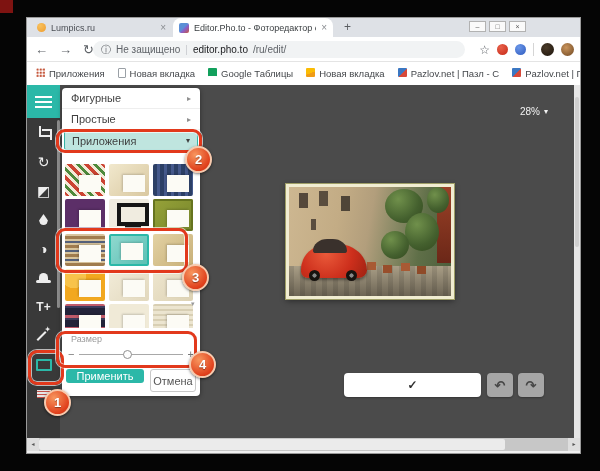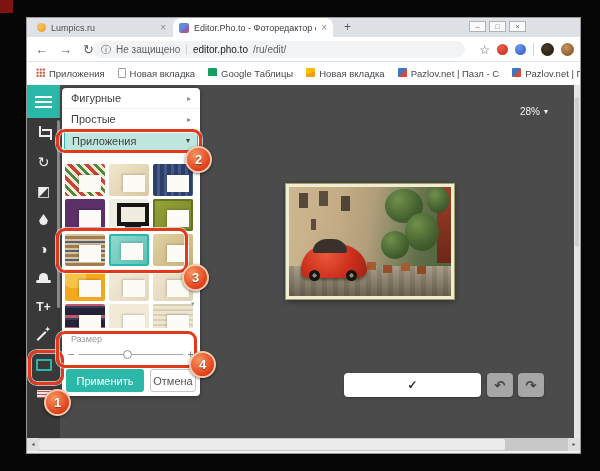--- a/index.html
+++ b/index.html
@@ -130,21 +130,21 @@
   .t11{background:linear-gradient(135deg,#f2ecd9,#e2d8bd);}
   .t12{background:linear-gradient(135deg,#eee6cf,#ddd2b4);}
   .t13{background:repeating-linear-gradient(0deg,#23233a 0 4px,#3a3a5a 4px 6px,#c05a6a 6px 9px,#23233a 9px 12px);}
   .t14{background:#f0ead7;}
   .t15{background:repeating-linear-gradient(0deg,#d8cfb4 0 2px,#ece5d0 2px 5px);}
   .grid-caret{position:absolute;left:129px;top:212px;font-size:7px;color:#999;}
   .size-label{position:absolute;left:9px;top:246px;font-size:9px;color:#9a9a9a;}
   .slider-row{position:absolute;left:6px;top:258px;width:126px;height:16px;display:flex;align-items:center;gap:5px;color:#777;font-size:11px;}
   .track{position:relative;flex:1;height:1px;background:#a8a8a8;}
   .knob{position:absolute;left:42%;top:-4px;width:9px;height:9px;border-radius:50%;background:#fdfdfd;border:1px solid #8f8f8f;}
-  .btn-apply{position:absolute;left:4px;top:281px;width:78px;height:23px;background:#2bb8a8;color:#fff;font-size:11px;border-radius:3px;display:flex;align-items:center;justify-content:center;}
+  .btn-apply{position:absolute;left:4px;top:281px;width:78px;height:14px;background:#2bb8a8;color:#fff;font-size:11px;border-radius:3px;display:flex;align-items:center;justify-content:center;}
   .btn-cancel{position:absolute;left:88px;top:281px;width:46px;height:23px;background:#fff;border:1px solid #c8c8c8;color:#555;font-size:11px;border-radius:3px;display:flex;align-items:center;justify-content:center;}
 
   
   .vscroll{position:absolute;left:547px;top:67px;width:6px;height:353px;background:#e6e6e6;}
   .vthumb{position:absolute;left:1px;top:12px;width:4px;height:150px;background:#cfcfcf;border-radius:2px;}
   .hscroll{position:absolute;left:0;top:420px;width:553px;height:13px;background:#c7c7c7;}
   .hthumb{position:absolute;left:12px;top:1px;width:466px;height:11px;background:#ebebeb;border-radius:2px;}
   .sarr{position:absolute;top:0;width:12px;height:13px;background:#dedede;color:#555;font-size:6px;line-height:13px;text-align:center;}
   .sarr-l{left:0;} .sarr-r{right:0;}
   .bottomstrip{position:absolute;left:0;top:433px;width:553px;height:2px;background:#f0f0f0;}

